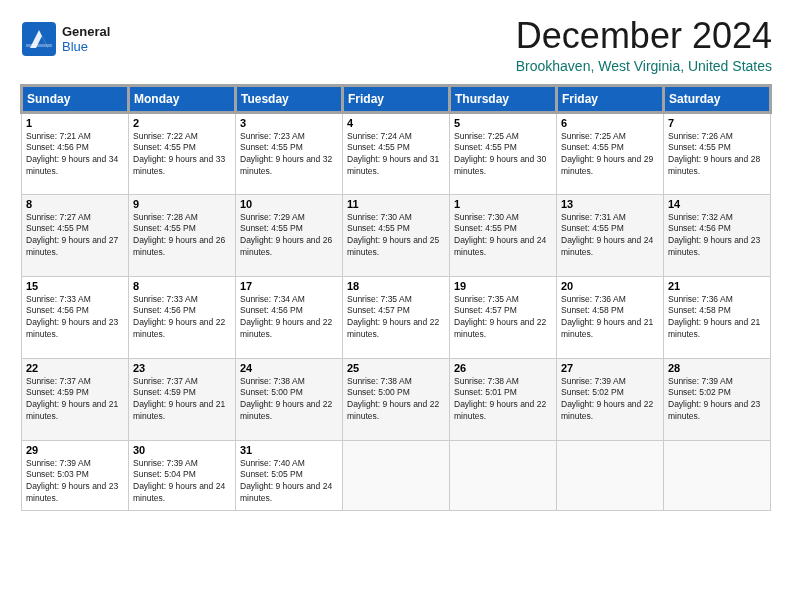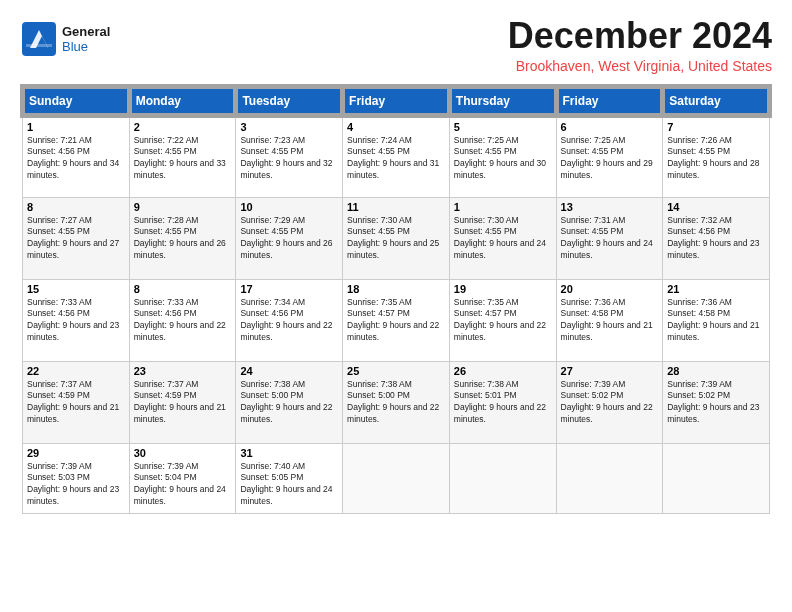--- a/index.html
+++ b/index.html
@@ -25,42 +25,42 @@
     .logo {
       display: flex;
       align-items: center;
       margin-top: 4px;
     }
     .title-block {
       text-align: right;
     }
     .month-title {
       font-size: 36px;
-      font-weight: bold;
+      font-weight: normal;
       color: #1a1a1a;
       line-height: 1.1;
     }
     .subtitle {
       font-size: 14px;
-      color: #ef4444;
+      color: #0f766e;
       margin-top: 2px;
     }
     .calendar {
       width: 100%;
       border-collapse: collapse;
       font-size: 9.5px;
     }
     .calendar th {
       background: #1565c0;
       color: #fff;
       padding: 5px 4px;
       text-align: left;
       font-size: 12px;
       font-weight: bold;
-      border: 5px solid #a3a3a3;
+      border: 3px solid #a3a3a3;
     }
     .calendar td {
       border: 1px solid #ccc;
       vertical-align: top;
       padding: 3px 4px;
       width: calc(100% / 7);
       height: 82px;
       background: #fff;
     }
     .calendar tr:nth-child(even) td {

